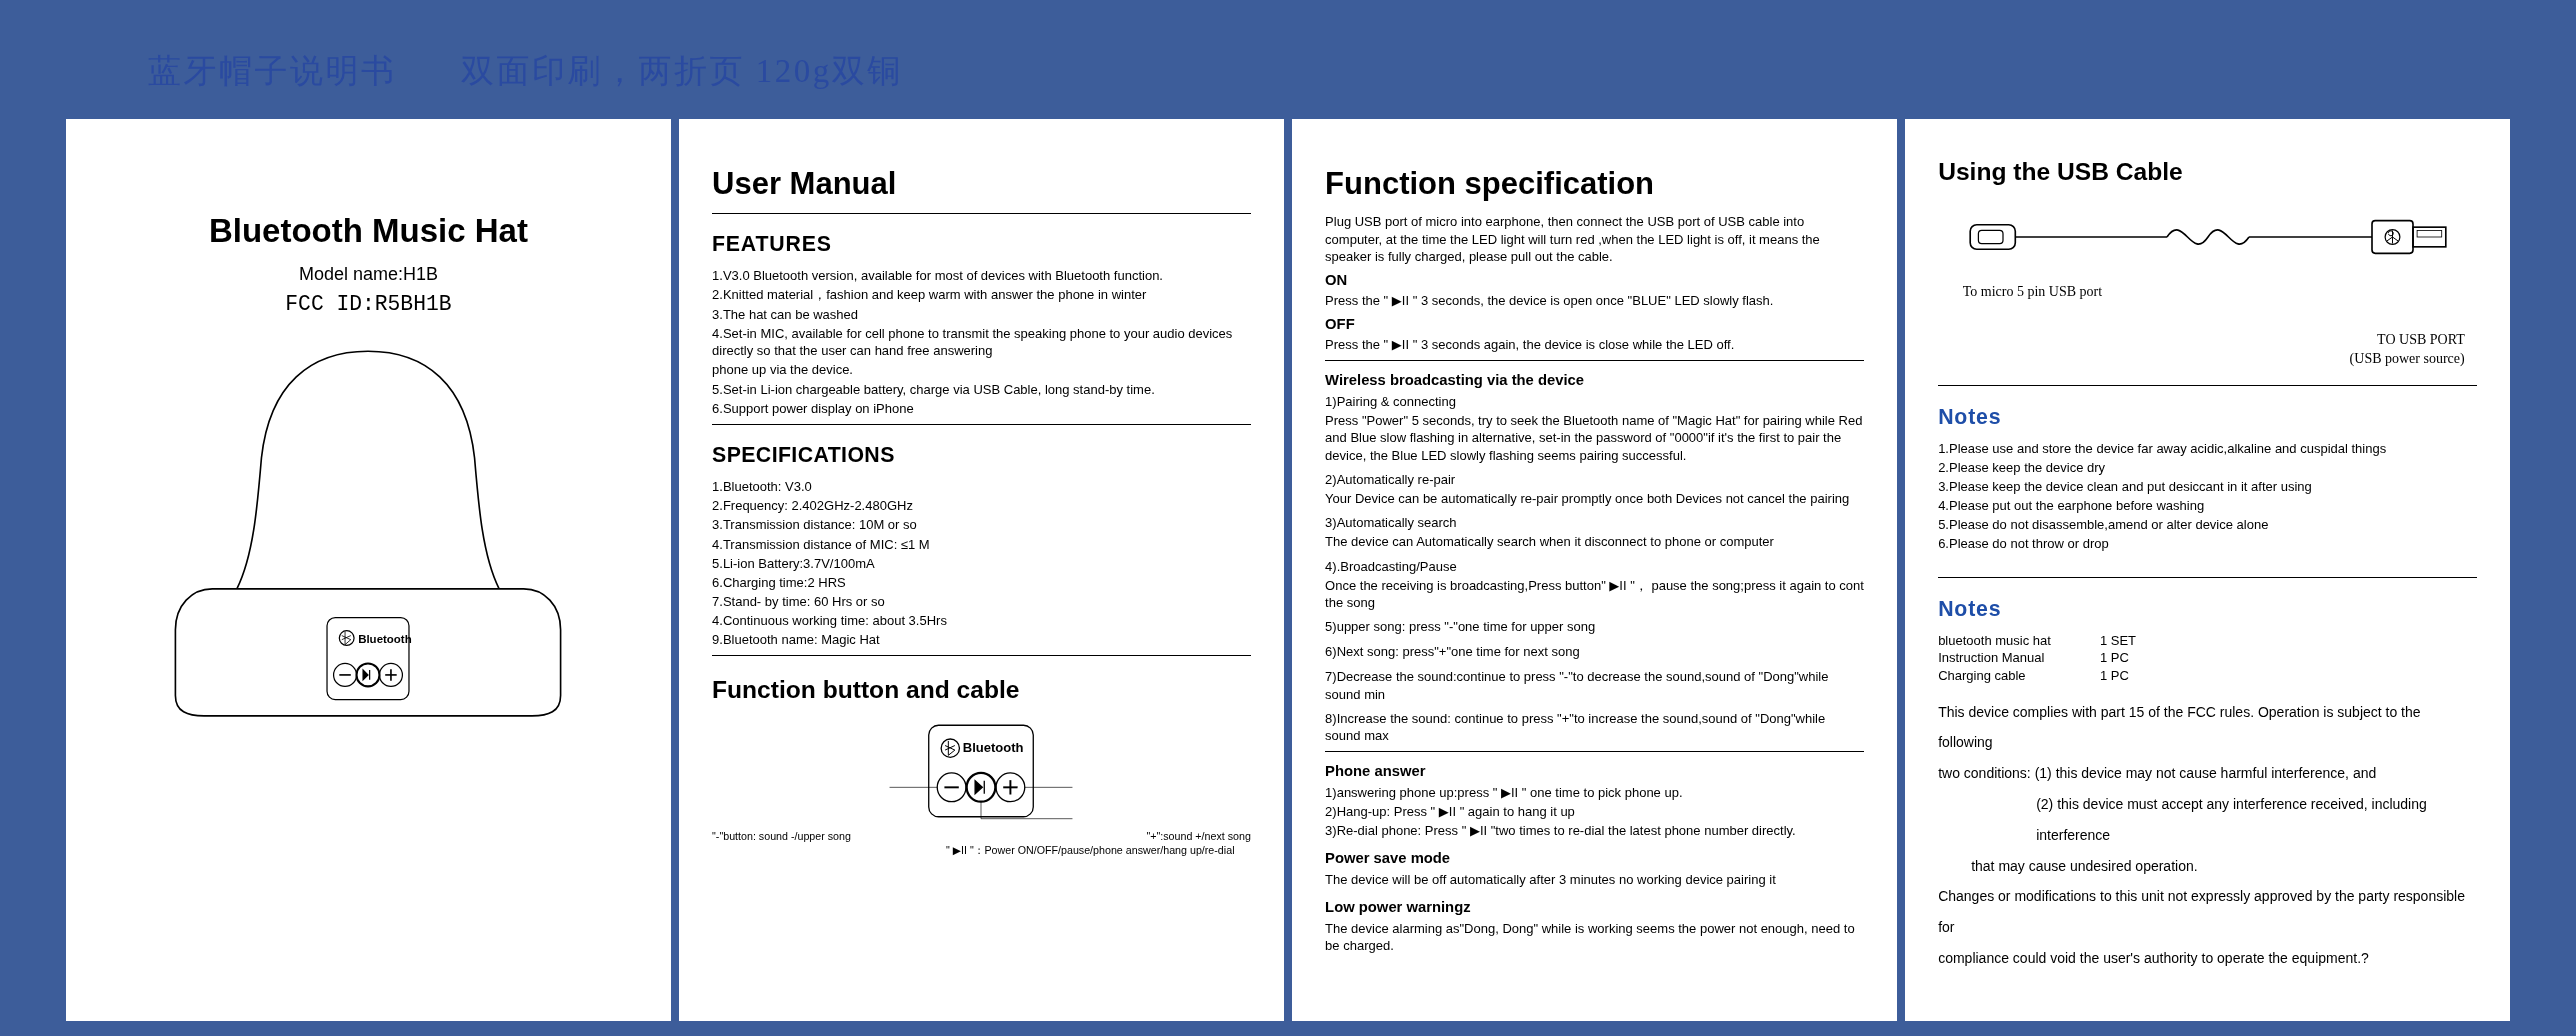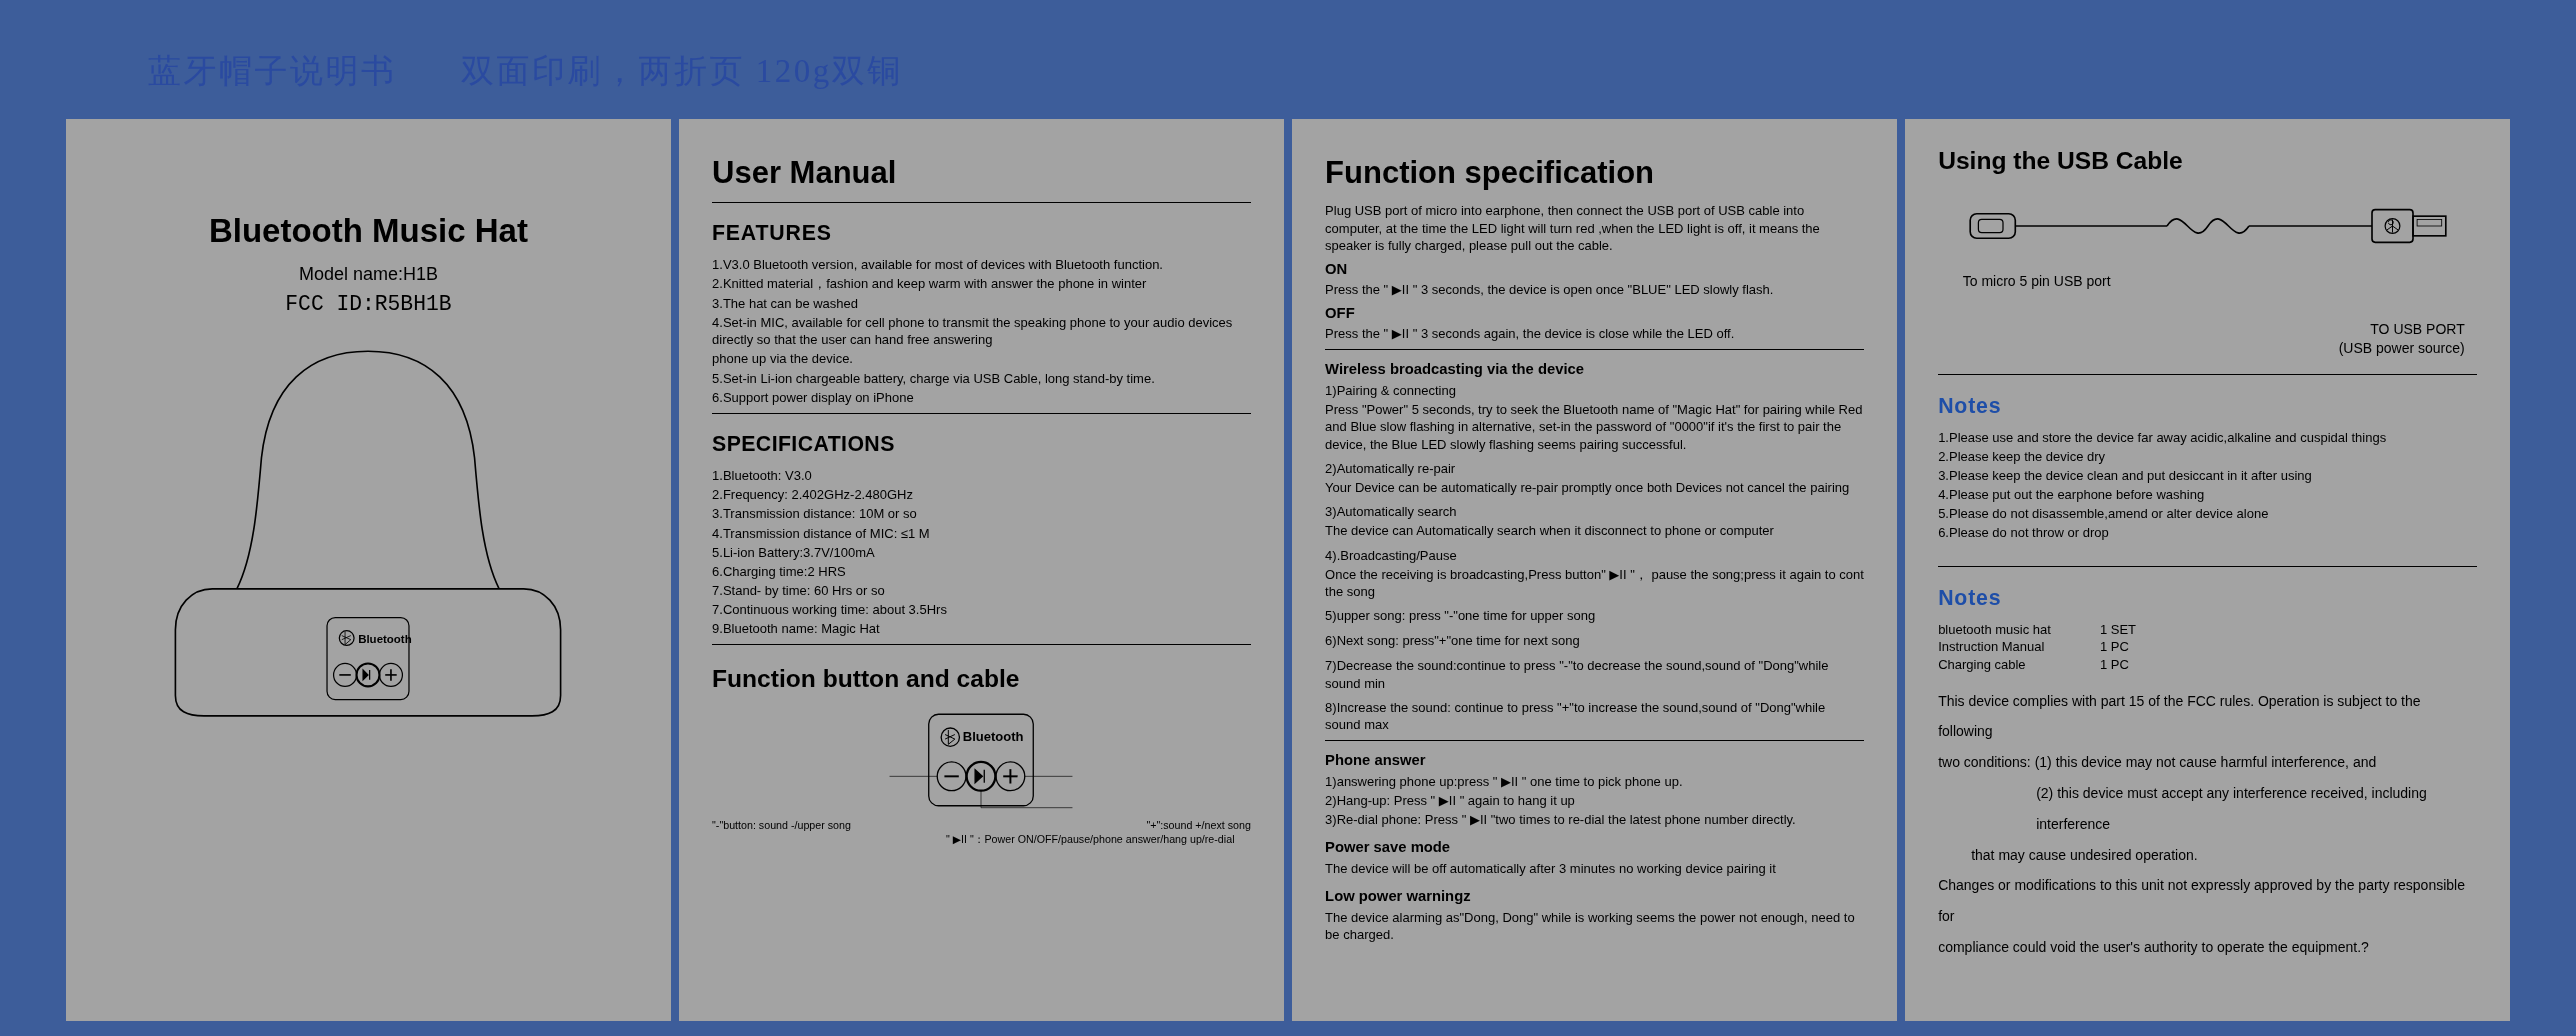--- a/index.html
+++ b/index.html
@@ -17,23 +17,23 @@
     font-family: 'SimSun', serif;
     margin: 0 0 24.6px 82px;
     letter-spacing: 2.5px;
   }
   .panels {
     display: flex;
     gap: 8.2px;
     height: 902px;
   }
   .panel {
-    background: #a3a3a3;
+    background: #ffffff;
     flex: 1;
-    padding: 17px 33px;
+    padding: 28px 33px;
     overflow: hidden;
     font-size: 14px;
     line-height: 1.35;
     color: #000;
   }
   .panel1 { text-align: center; padding-top: 82px; }
   .panel1 h1 { font-size: 33px; font-weight: bold; margin: 8.2px 0; }
   .panel1 .model { font-size: 18px; margin: 4.1px 0 4.1px 0; }
   .panel1 .fcc { font-size: 21.3px; margin: 4.1px 0 24.6px 0; font-family: Liberation Mono, monospace; }
   .hat-svg { width: 410px; height: 377px; margin: 0 auto; display: block; }
@@ -42,21 +42,21 @@
   .panel h3.spec { letter-spacing: 0.4px; }
   .panel h3.blue { color: #1e4ea8; font-size: 21.3px; }
   .panel hr { border: none; border-top: 1.6px solid #000; margin: 6.6px 0 9.8px 0; width: 100%; }
   .panel .sub { font-weight: bold; font-size: 14.8px; margin: 4.9px 0 1.6px 0; }
   .panel p, .panel div.txt { margin: 1.6px 0; font-size: 13px; }
   .tiny { font-size: 10.7px; }
   .btc { text-align: center; margin-top: 16.4px; }
   .ctrl-svg { width: 230px; height: 98px; }
   .btnlabels { display: flex; justify-content: space-between; font-size: 10.7px; margin-top: 3.3px; }
   .usb-svg { width: 492px; height: 82px; margin: 8.2px auto 0 auto; display:block; }
-  .usb-labels { display: flex; justify-content: space-between; font-size: 14px; margin: 4.9px 12.3px 16.4px 24.6px; }
+  .usb-labels { display: flex; justify-content: space-between; font-size: 14px; margin: 4.9px 12.3px 16.4px 24.6px; font-family: Liberation Serif, serif; }
   .usb-labels .r { text-align: right; margin-top: 48px; }
   .contents-row { display: flex; gap: 49px; font-size: 13px; }
   .fcc-txt { font-size: 14px; line-height: 2.2; margin-top: 12.3px; }
 </style>
 </head>
 <body>
 
 <div class="header-chinese">
   <span>蓝牙帽子说明书</span>
   &nbsp;&nbsp;&nbsp;&nbsp;
@@ -98,21 +98,21 @@
     <div class="txt">6.Support power display on iPhone</div>
     <hr>
     <h3 class="spec">SPECIFICATIONS</h3>
     <div class="txt">1.Bluetooth: V3.0</div>
     <div class="txt">2.Frequency: 2.402GHz-2.480GHz</div>
     <div class="txt">3.Transmission distance: 10M or so</div>
     <div class="txt">4.Transmission distance of MIC: ≤1 M</div>
     <div class="txt">5.Li-ion Battery:3.7V/100mA</div>
     <div class="txt">6.Charging time:2 HRS</div>
     <div class="txt">7.Stand- by time: 60 Hrs or so</div>
-    <div class="txt">7.Continuous working time: about 3.5Hrs</div>
+    <div class="txt">4.Continuous working time: about 3.5Hrs</div>
     <div class="txt">9.Bluetooth name: Magic Hat</div>
     <hr>
     <h2 style="font-size:24.6px">Function button and cable</h2>
     <div class="btc">
       <svg class="ctrl-svg" viewBox="0 0 280 150" style="font-size:17px">
         <rect x="60" y="5" width="160" height="140" rx="15" fill="none" stroke="#000" stroke-width="2"></rect>
         <circle cx="93" cy="40" r="14" fill="none" stroke="#000" stroke-width="2"></circle>
         <path d="M 90 29 L 90 51 L 100 43 L 85 36 M 85 43 L 100 36" fill="none" stroke="#000" stroke-width="1.5"></path>
         <text x="112" y="46" font-size="20" font-weight="bold">Bluetooth</text>
         <circle cx="95" cy="100" r="22" fill="none" stroke="#000" stroke-width="2"></circle>

